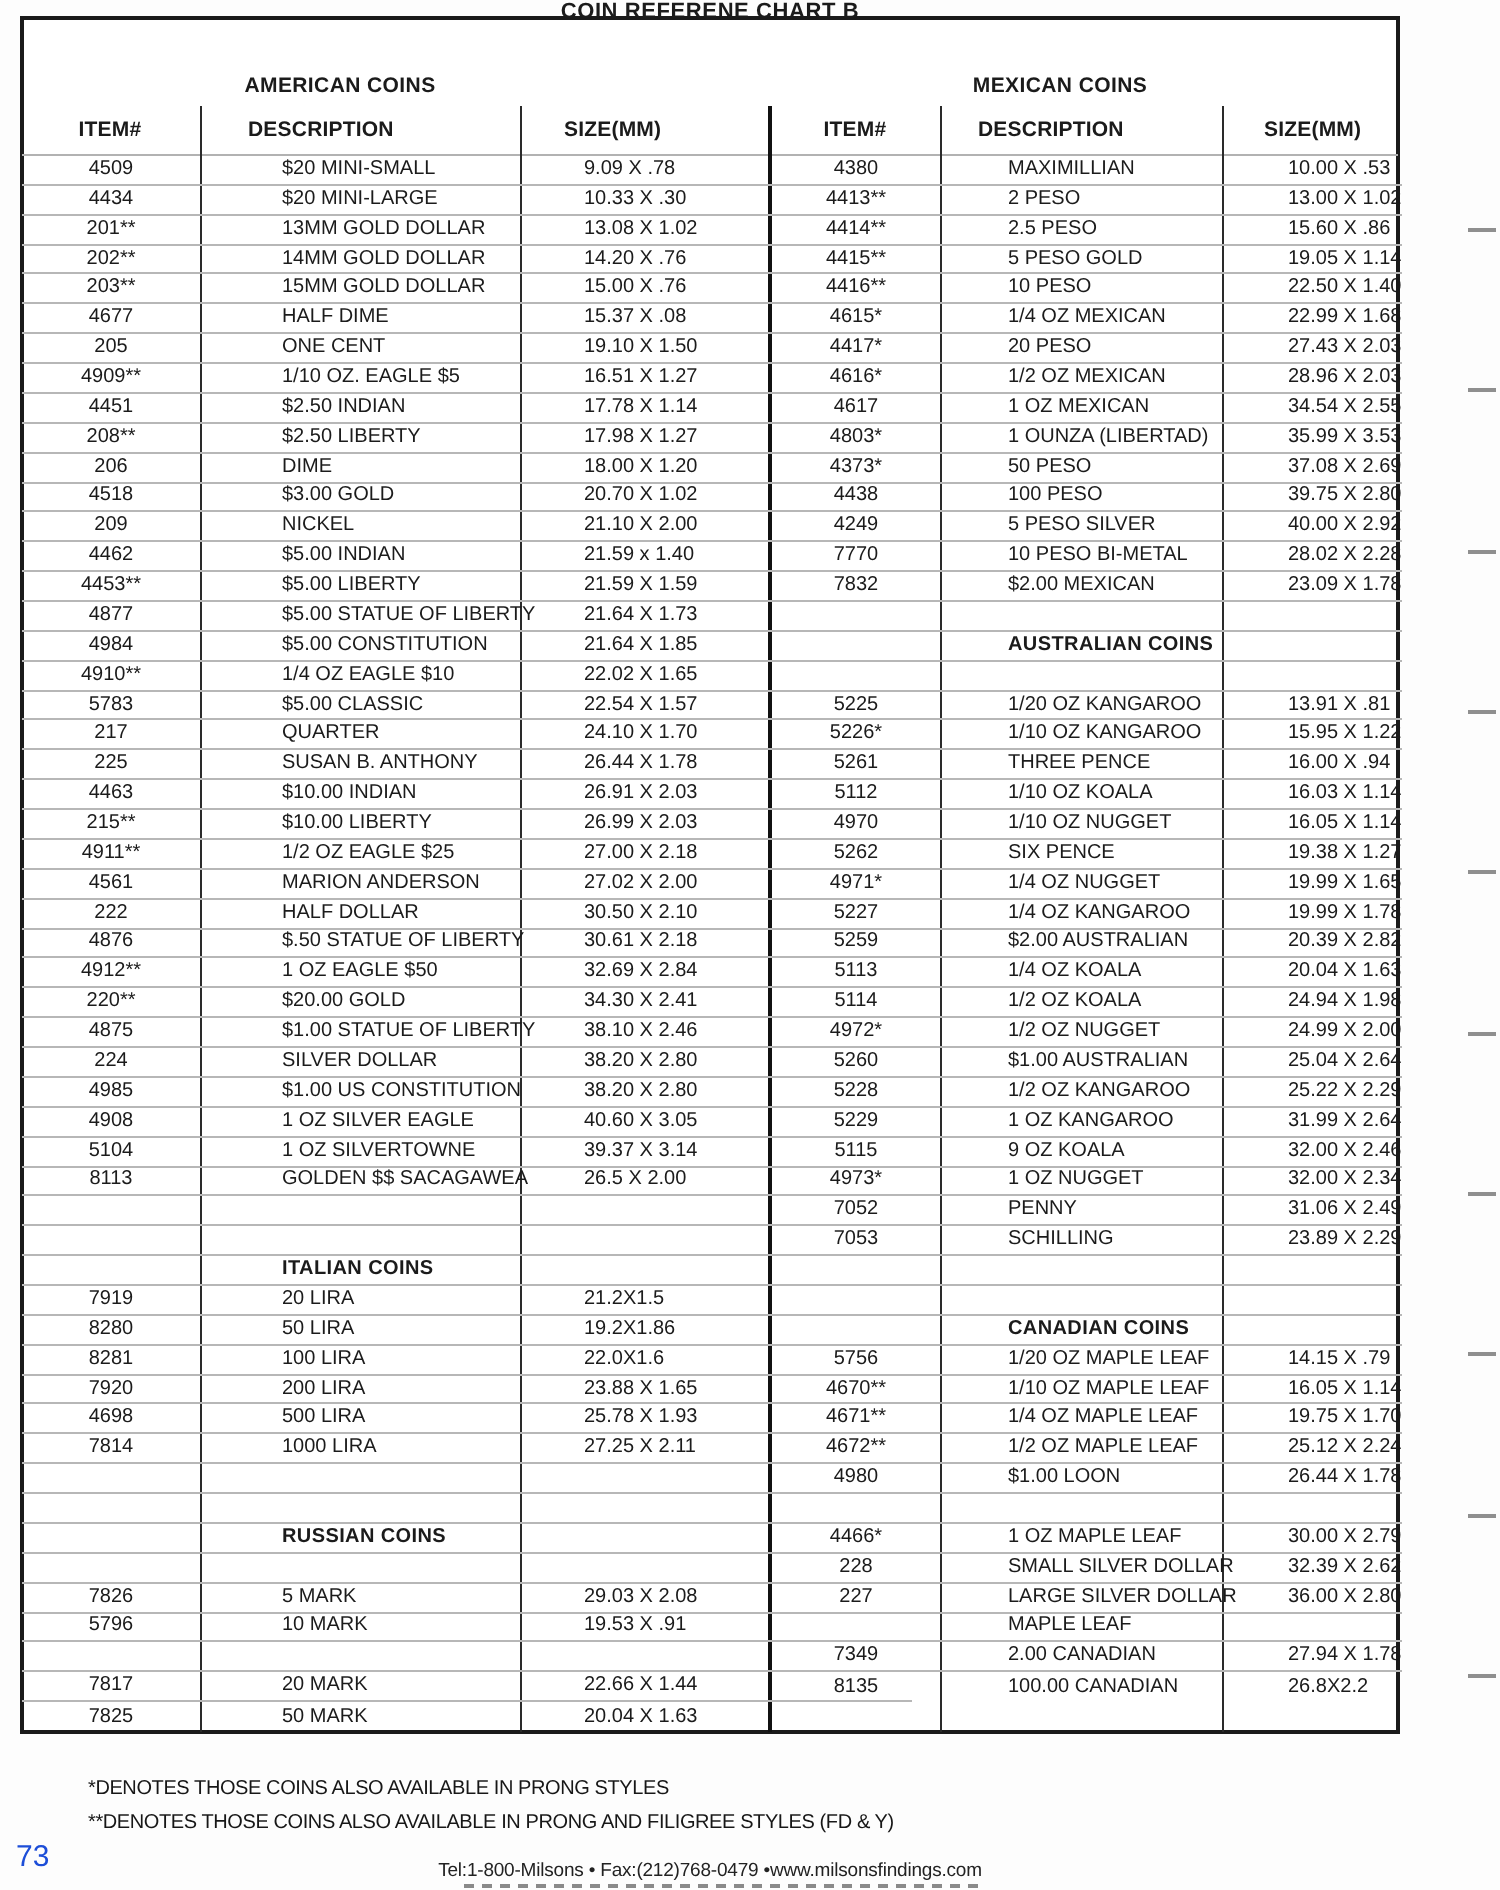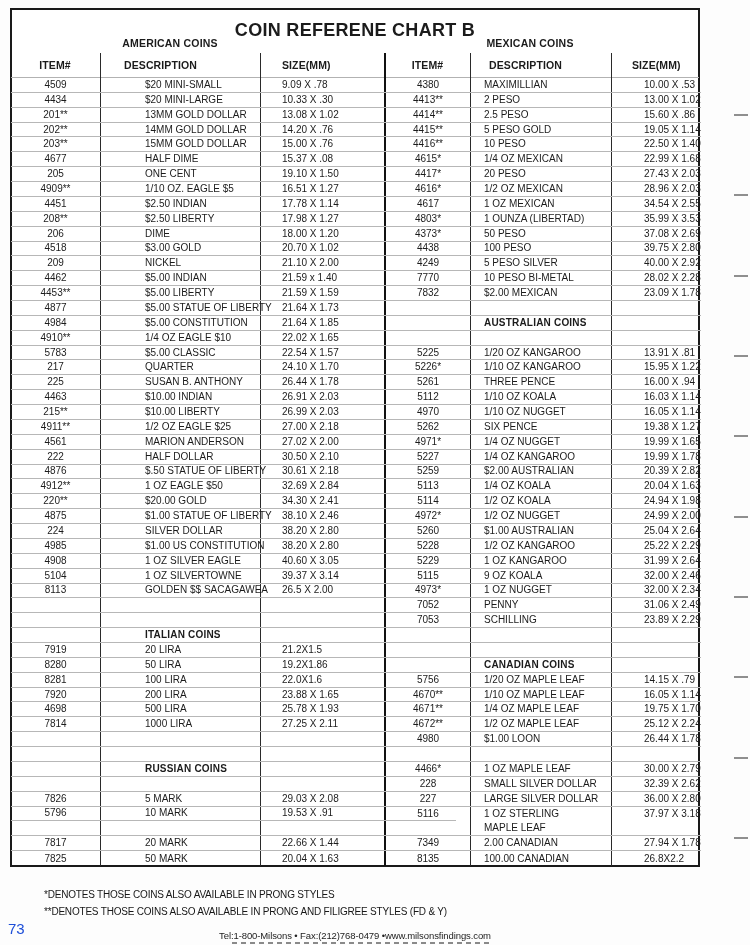--- a/index.html
+++ b/index.html
@@ -6,22 +6,22 @@
   .page{
     position:relative;width:750px;height:945px;background:#fdfdfd;
     font-family:"Liberation Sans","DejaVu Sans",sans-serif;color:#1b1b1b;
     overflow:hidden;
   }
   .frame{
     position:absolute;left:10px;top:8px;width:690px;height:859px;
     border:2px solid #1a1a1a;box-sizing:border-box;background:#fff;
   }
   .title{
-    position:absolute;left:10px;top:20px;width:690px;text-align:center;
-    font-size:18px;font-weight:bold;letter-spacing:.3px;
+    position:absolute;left:10px;top:0;width:690px;text-align:center;
+    font-size:11px;font-weight:bold;letter-spacing:.3px;
   }
   .group-title{
     position:absolute;top:37px;width:180px;text-align:center;
     font-size:10.5px;font-weight:bold;letter-spacing:.2px;
   }
   .group-title.left{left:80px;}
   .group-title.right{left:440px;}
   .colhead{
     position:absolute;top:59px;font-size:10.5px;font-weight:bold;letter-spacing:.1px;
   }
@@ -43,23 +43,23 @@
   #rows-right{left:386px;width:313px;}
   .trow{
     display:grid;align-items:center;box-sizing:border-box;
     border-bottom:1px solid #b7b7b7;font-size:10px;line-height:1;
   }
   #rows-left .trow{grid-template-columns:89px 160px 1fr;}
   #rows-right .trow{grid-template-columns:84px 141px 1fr;}
   .trow.no-line,.trow.last{border-bottom:none;}
   .cell{white-space:nowrap;overflow:visible;}
   .c-item{text-align:center;}
-  #rows-left .c-desc{padding-left:31px;margin-left:14px;}
-  #rows-left .c-size{padding-left:22px;}
-  #rows-right .c-desc{padding-left:14px;}
+  #rows-left .c-desc{padding-left:41px;}
+  #rows-left .c-size{padding-left:32px;}
+  #rows-right .c-desc{padding-left:14px;margin-left:20px;}
   #rows-right .c-size{padding-left:33px;}
   .c-desc.section{font-weight:bold;letter-spacing:.2px;}
   .tick{position:absolute;left:734px;width:14px;height:2px;background:#8f8f8f;}
   .footnote{
     position:absolute;left:44px;font-size:10px;letter-spacing:-0.2px;color:#171717;
   }
   .fn1{top:889px;} .fn2{top:906px;}
   .page-number{position:absolute;left:8px;top:920px;font-size:15px;color:#1d4ed8;}
   .footer-contact{
     position:absolute;left:10px;top:930px;width:690px;text-align:center;
@@ -602,25 +602,20 @@
       </div>
       <div class="trow">
         <div class="cell c-item">228</div>
         <div class="cell c-desc">SMALL SILVER DOLLAR</div>
         <div class="cell c-size">32.39 X 2.62</div>
       </div>
       <div class="trow">
         <div class="cell c-item">227</div>
         <div class="cell c-desc">LARGE SILVER DOLLAR</div>
         <div class="cell c-size">36.00 X 2.80</div>
-      </div>
-      <div class="trow no-line">
-        <div class="cell c-item">5116</div>
-        <div class="cell c-desc">1 OZ STERLING</div>
-        <div class="cell c-size">37.97 X 3.18</div>
       </div>
       <div class="trow">
         <div class="cell c-item"></div>
         <div class="cell c-desc">MAPLE LEAF</div>
         <div class="cell c-size"></div>
       </div>
       <div class="trow">
         <div class="cell c-item">7349</div>
         <div class="cell c-desc">2.00 CANADIAN</div>
         <div class="cell c-size">27.94 X 1.78</div>

